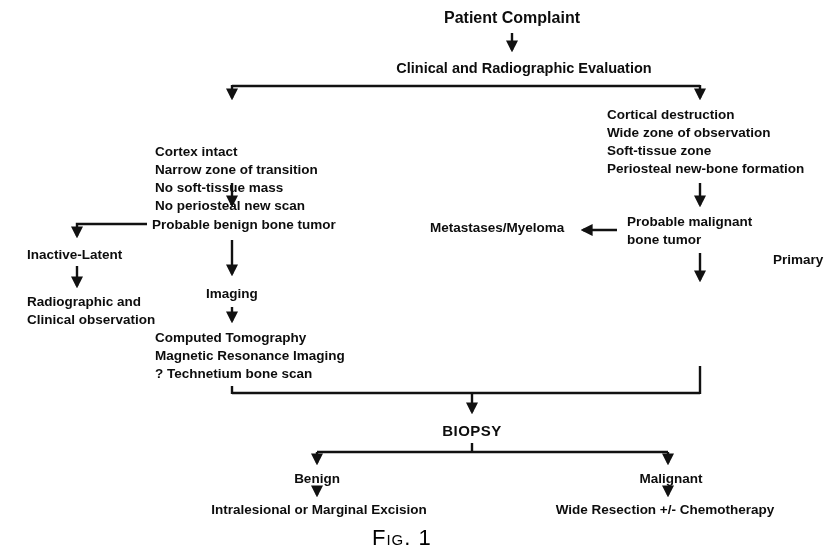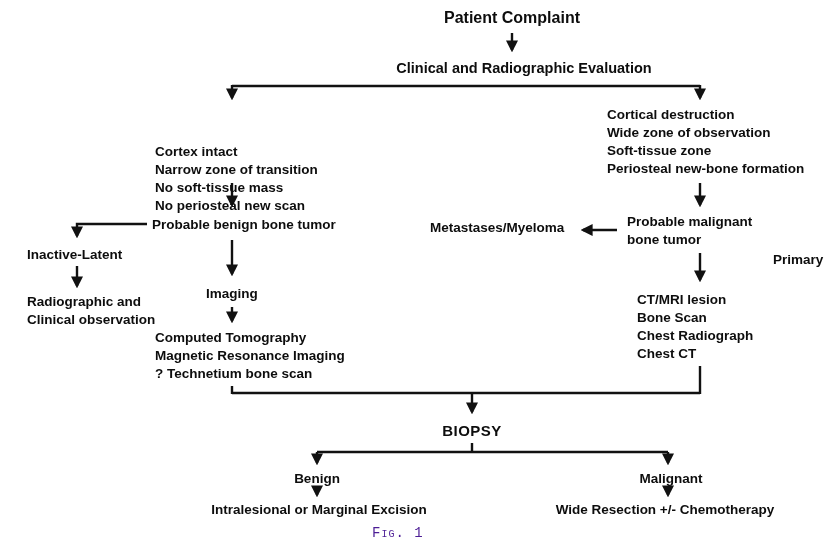--- a/index.html
+++ b/index.html
@@ -8,22 +8,22 @@
     position:relative; width:824px; height:550px; background:#ffffff; overflow:hidden;
     font-family:"Liberation Sans", sans-serif; font-weight:bold; color:#0d0d0d;
   }
   .connectors { position:absolute; left:0; top:0; width:824px; height:550px; }
   .node { position:absolute; font-size:13.5px; line-height:18px; white-space:nowrap; }
   .center { text-align:center; }
   .title { font-size:16px; }
   .subtitle { font-size:14.5px; }
   .biopsy { font-size:15px; letter-spacing:0.5px; }
   .caption {
-    position:absolute; font-family:Liberation Mono, monospace; font-weight:400;
-    font-variant:small-caps; font-size:14px; letter-spacing:1px; color:#4c1d95;
+    position:absolute; font-family:Liberation Sans, sans-serif; font-weight:400;
+    font-variant:small-caps; font-size:22px; letter-spacing:1px; color:#000000;
   }
 </style>
 </head>
 <body>
 
 <div class="figure">
 
   <svg class="connectors" viewBox="0 0 824 550" xmlns="http://www.w3.org/2000/svg">
     <defs>
       <marker id="ah" viewBox="0 0 10 10" refX="8" refY="5" markerWidth="5" markerHeight="5" orient="auto">
@@ -93,26 +93,20 @@
 
   <div class="node" style="left:430px; top:219px;">Metastases/Myeloma</div>
 
   <div class="node" style="left:627px; top:213px;">
     <div>Probable malignant</div>
     <div>bone tumor</div>
   </div>
 
   <div class="node" style="left:737px; top:251px;padding-left:36px;">Primary</div>
 
-  <div class="node" style="left:637px; top:291px;">
-    <div>CT/MRI lesion</div>
-    <div>Bone Scan</div>
-    <div>Chest Radiograph</div>
-    <div>Chest CT</div>
-  </div>
 
   <div class="node biopsy center" style="left:412px; top:422px; width:120px;">BIOPSY</div>
 
   <div class="node center" style="left:267px; top:470px; width:100px;">Benign</div>
 
   <div class="node center" style="left:621px; top:470px; width:100px;">Malignant</div>
 
   <div class="node center" style="left:169px; top:501px; width:300px;">Intralesional or Marginal Excision</div>
 
   <div class="node center" style="left:515px; top:501px; width:300px;">Wide Resection +/- Chemotherapy</div>

